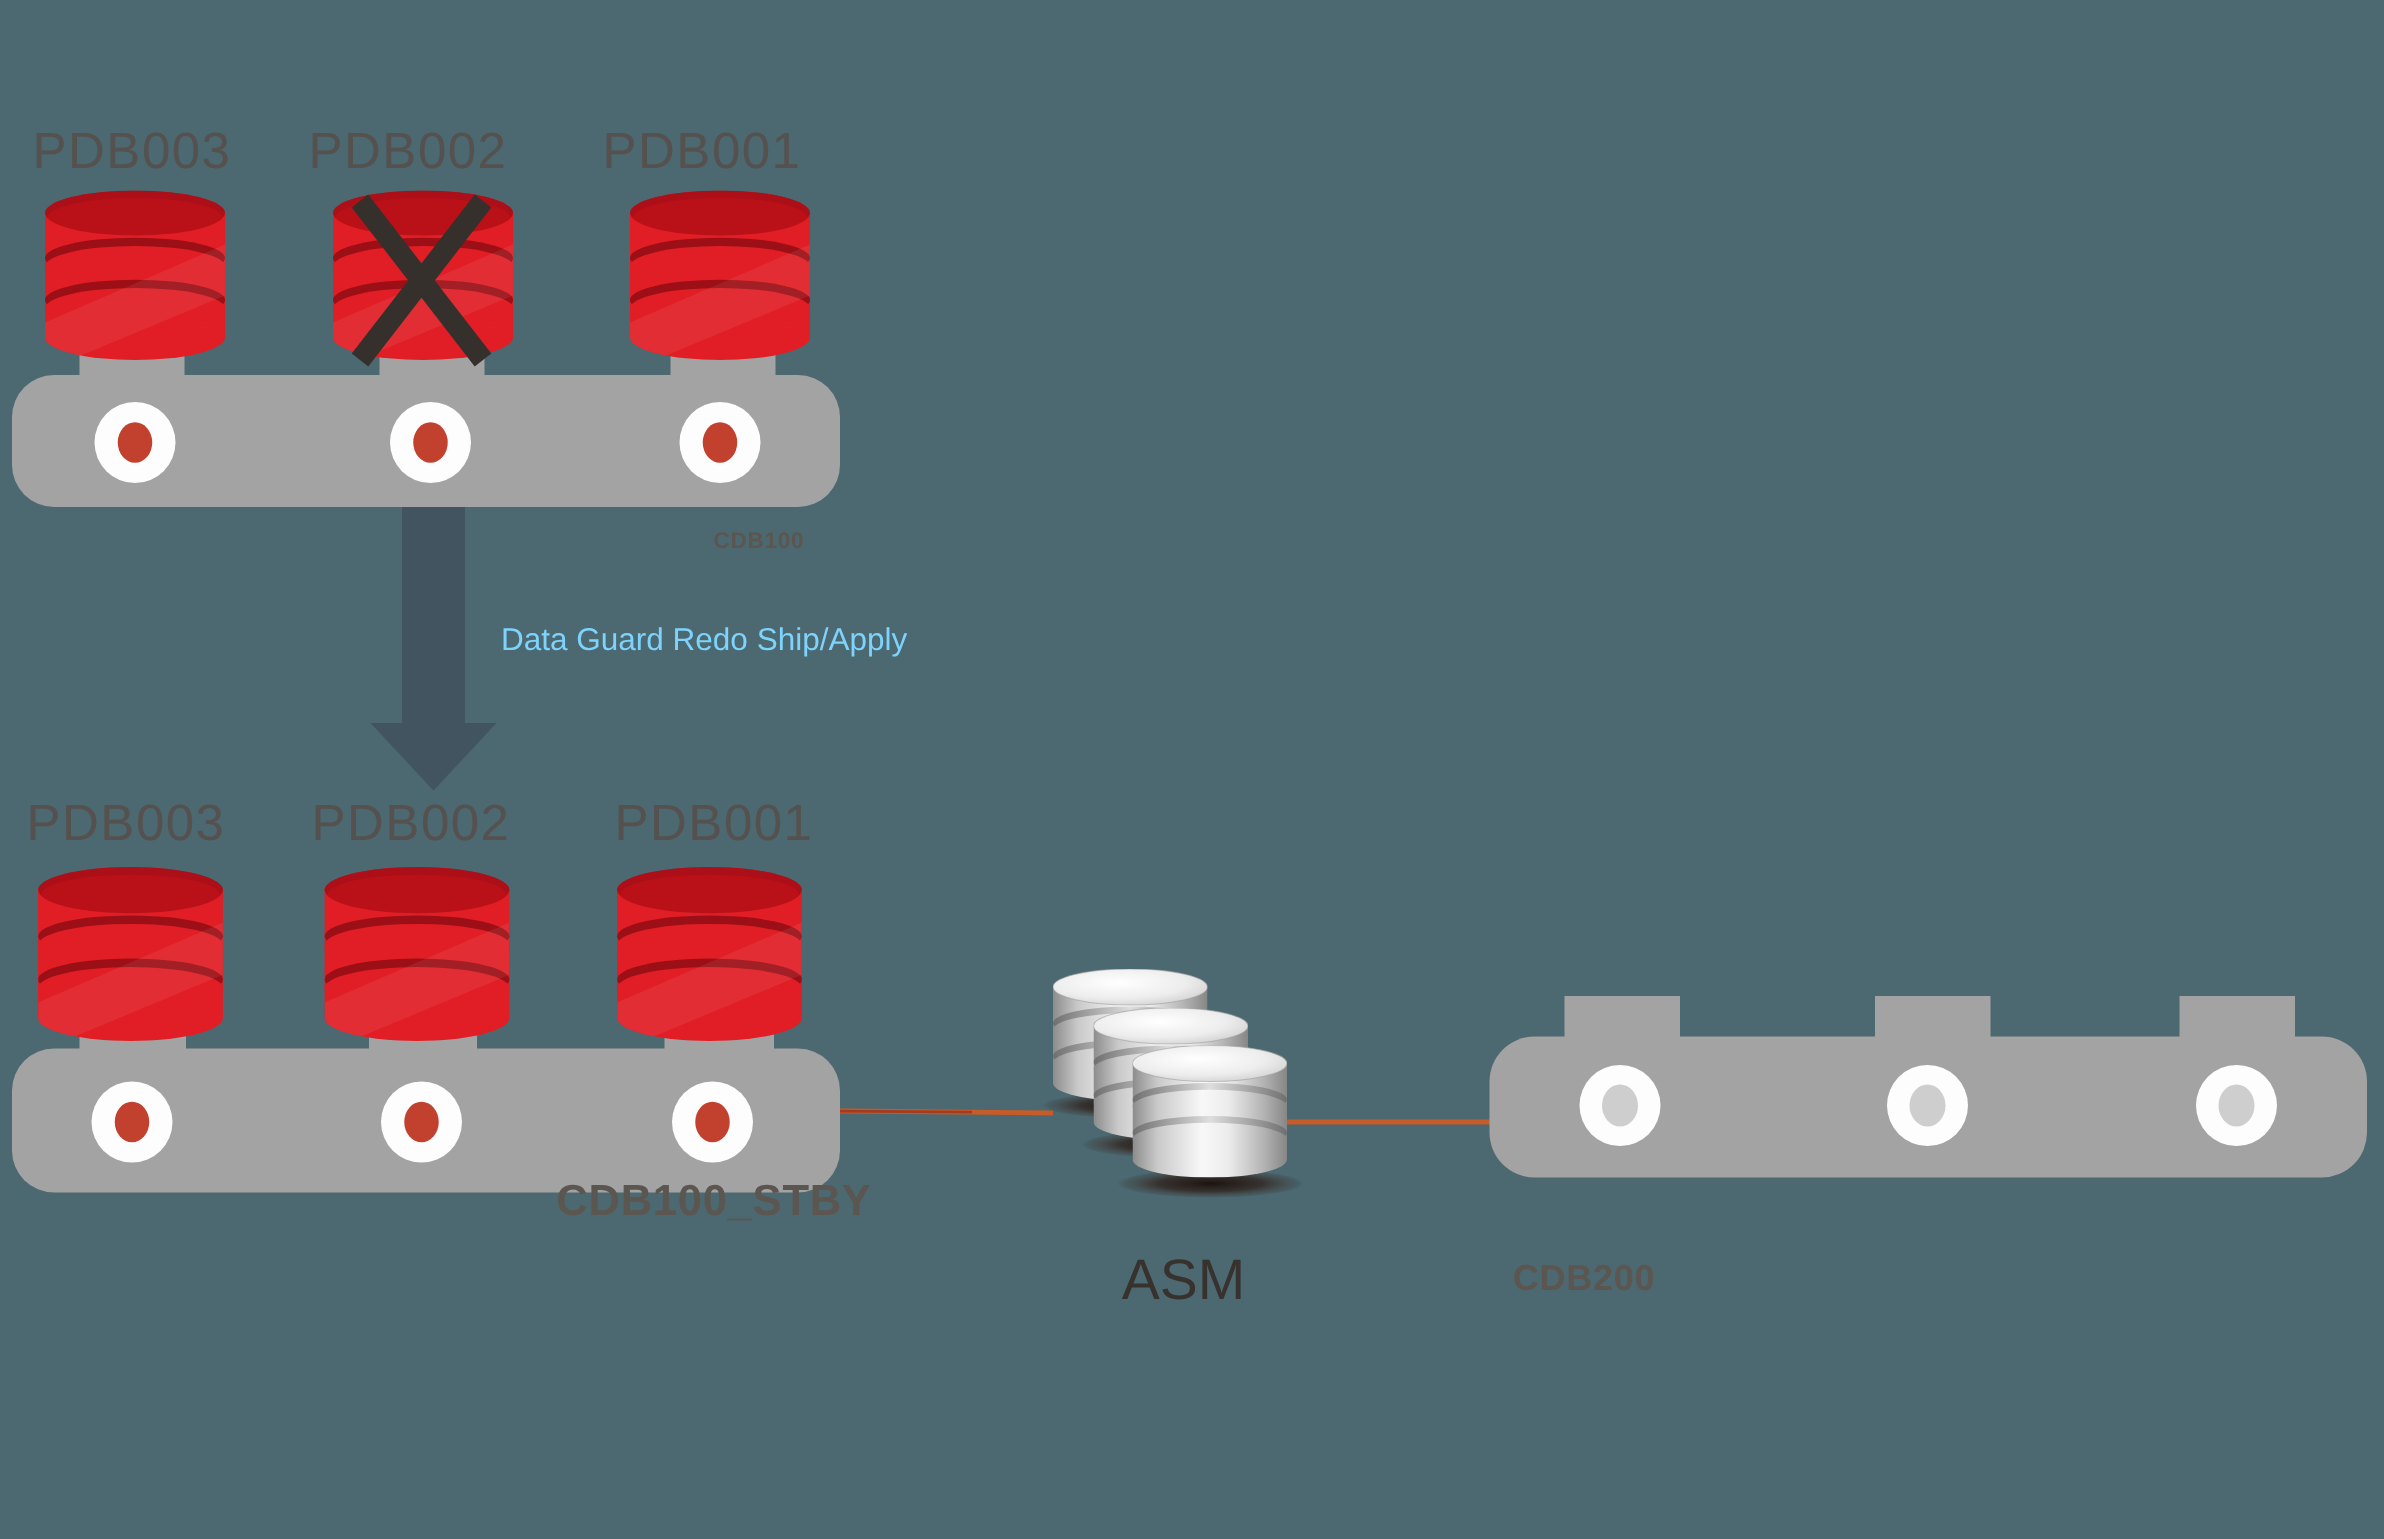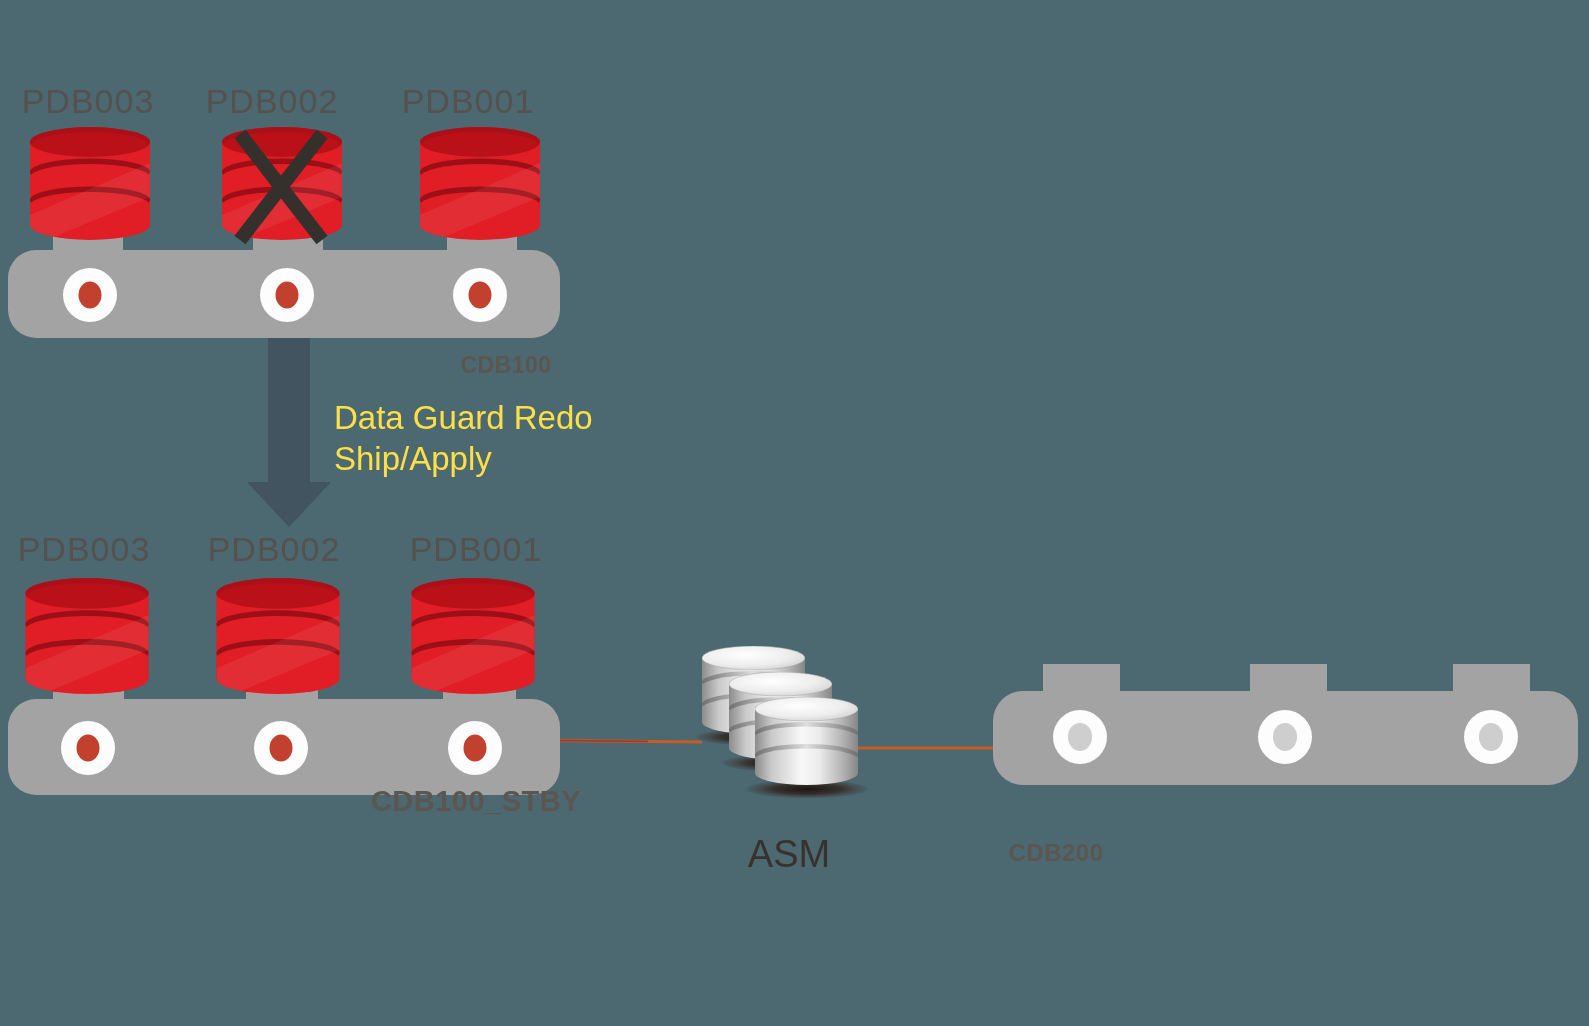--- a/index.html
+++ b/index.html
@@ -10,30 +10,30 @@
     font-family:"Liberation Sans", sans-serif;
     overflow:hidden;
   }
   .canvas svg{position:absolute;left:0;top:0;}
   .lbl{position:absolute;white-space:nowrap;user-select:none;}
   .pdb-label{
     font-size:34px;font-weight:400;color:#55514e;letter-spacing:1px;
     transform:translateX(-50%);
   }
   .cdb-label{
-    font-size:23px;font-weight:700;color:#5c5651;letter-spacing:.5px;
+    font-size:15px;font-weight:700;color:#5c5651;letter-spacing:.5px;
     transform:translateX(-50%);
   }
   .asm-label{
     font-size:38px;font-weight:400;color:#38322e;
     transform:translateX(-50%);
   }
   .dg-label{
-    position:absolute;left:334px;top:398px;width:312px;
-    font-size:33px;line-height:1.24;font-weight:400;color:#fde047;
+    position:absolute;left:334px;top:414px;width:312px;
+    font-size:21px;line-height:1.24;font-weight:400;color:#7dd3fc;
     white-space:normal;
   }
 </style>
 </head>
 <body>
 
 <div class="canvas">
 
   <svg width="1589" height="1026" viewBox="0 0 1589 1026">
     <defs>

